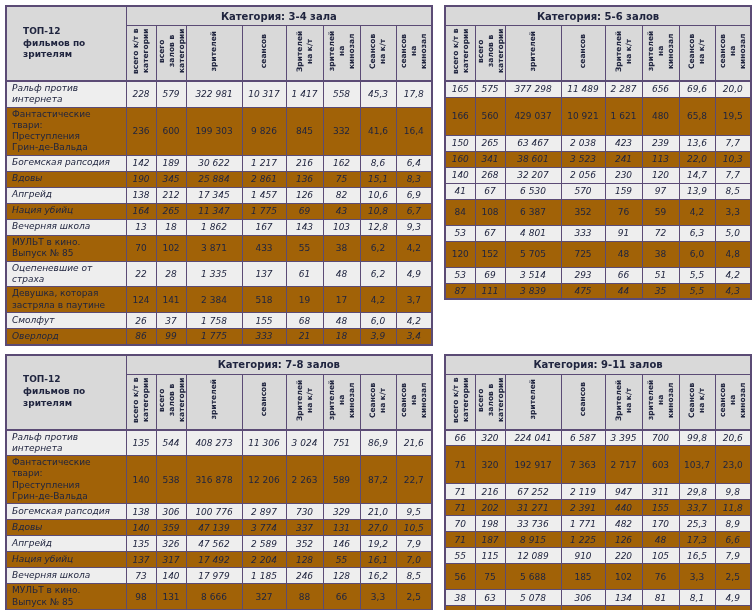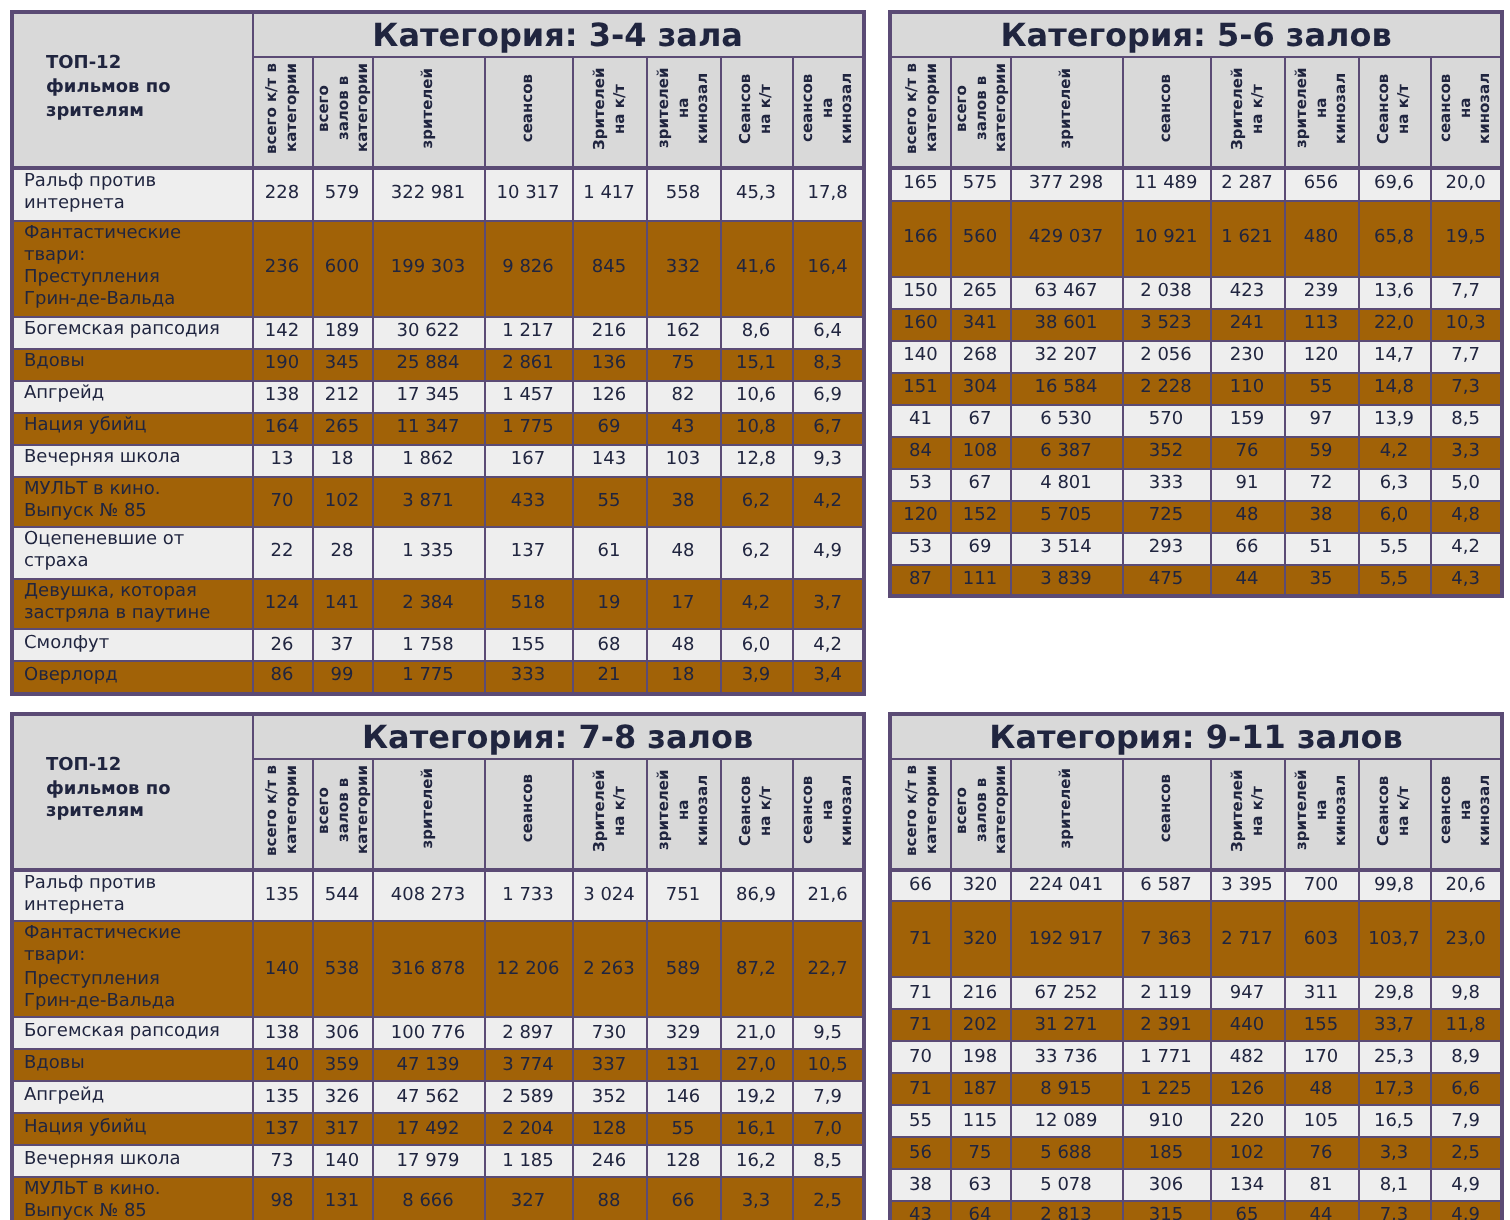--- a/index.html
+++ b/index.html
@@ -20,21 +20,21 @@
   }
   section.left table{width:426px;}
   section.right table{width:306px;}
   th,td{border:1px solid #5b4b75;overflow:hidden;}
   col.c-label{width:120px;}
   col.c-d0{width:30px;}col.c-d1{width:30px;}
   col.c-d2{width:56px;}col.c-d3{width:44px;}
   col.c-d4{width:37px;}col.c-d5{width:37px;}
   col.c-d6{width:36px;}col.c-d7{width:36px;}
   .cat-title{
-    background:#d9d9d9;font-weight:bold;font-size:16px;
+    background:#d9d9d9;font-weight:bold;font-size:10px;
     height:16px;text-align:center;padding:1px 2px;
   }
   .label-head{
     background:#d9d9d9;font-weight:bold;font-size:9px;
     text-align:left;vertical-align:middle;padding:2px 16px;line-height:1.3;
   }
   .vhead{
     background:#d9d9d9;height:48px;vertical-align:middle;
     text-align:center;padding:2px 0;
   }
@@ -45,21 +45,21 @@
     max-height:46px;text-align:center;
   }
   tbody tr{background:#a16207;}
   tbody tr.alt{background:#eeeeee;}
   tbody tr:first-child td{border-top:2px solid #5b4b75;}
   td.num{font-size:9px;text-align:center;padding:1px 2px;white-space:nowrap;}
   td.film{
     font-size:9px;text-align:left;padding:1px 5px;
     white-space:pre-line;line-height:1.25;
   }
-  tr.r1{height:16px;}tr.r2{height:16px;}tr.r3{height:38px;}
+  tr.r1{height:16px;font-style:italic;}tr.r2{height:26px;}tr.r3{height:38px;}
 </style>
 </head>
 <body>
 
 <div class="grid">
 
   <section class="left">
     <table>
         <colgroup>
           <col class="c-label">
@@ -300,30 +300,20 @@
           <tr class="r1 alt">
             <td class="num">140</td>
             <td class="num">268</td>
             <td class="num">32 207</td>
             <td class="num">2 056</td>
             <td class="num">230</td>
             <td class="num">120</td>
             <td class="num">14,7</td>
             <td class="num">7,7</td>
           </tr>
-          <tr class="r1">
-            <td class="num">151</td>
-            <td class="num">304</td>
-            <td class="num">16 584</td>
-            <td class="num">2 228</td>
-            <td class="num">110</td>
-            <td class="num">55</td>
-            <td class="num">14,8</td>
-            <td class="num">7,3</td>
-          </tr>
           <tr class="r1 alt">
             <td class="num">41</td>
             <td class="num">67</td>
             <td class="num">6 530</td>
             <td class="num">570</td>
             <td class="num">159</td>
             <td class="num">97</td>
             <td class="num">13,9</td>
             <td class="num">8,5</td>
           </tr>
@@ -409,21 +399,21 @@
             <th class="vhead"><span>Сеансов на к/т</span></th>
             <th class="vhead"><span>сеансов на кинозал</span></th>
           </tr>
       </thead>
       <tbody>
           <tr class="r1 alt">
             <td class="film">Ральф против интернета</td>
             <td class="num">135</td>
             <td class="num">544</td>
             <td class="num">408 273</td>
-            <td class="num">1 733</td>
+            <td class="num">11 306</td>
             <td class="num">3 024</td>
             <td class="num">751</td>
             <td class="num">86,9</td>
             <td class="num">21,6</td>
           </tr>
           <tr class="r3">
             <td class="film">Фантастические твари:
 Преступления
 Грин-де-Вальда</td>
             <td class="num">140</td>

